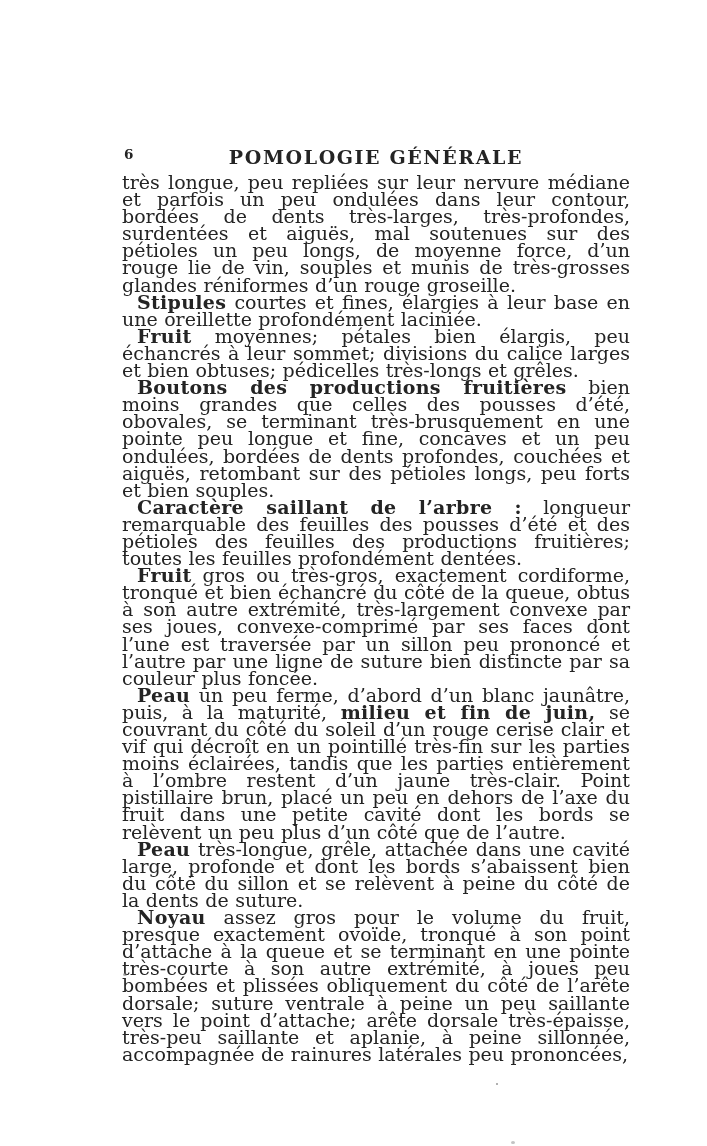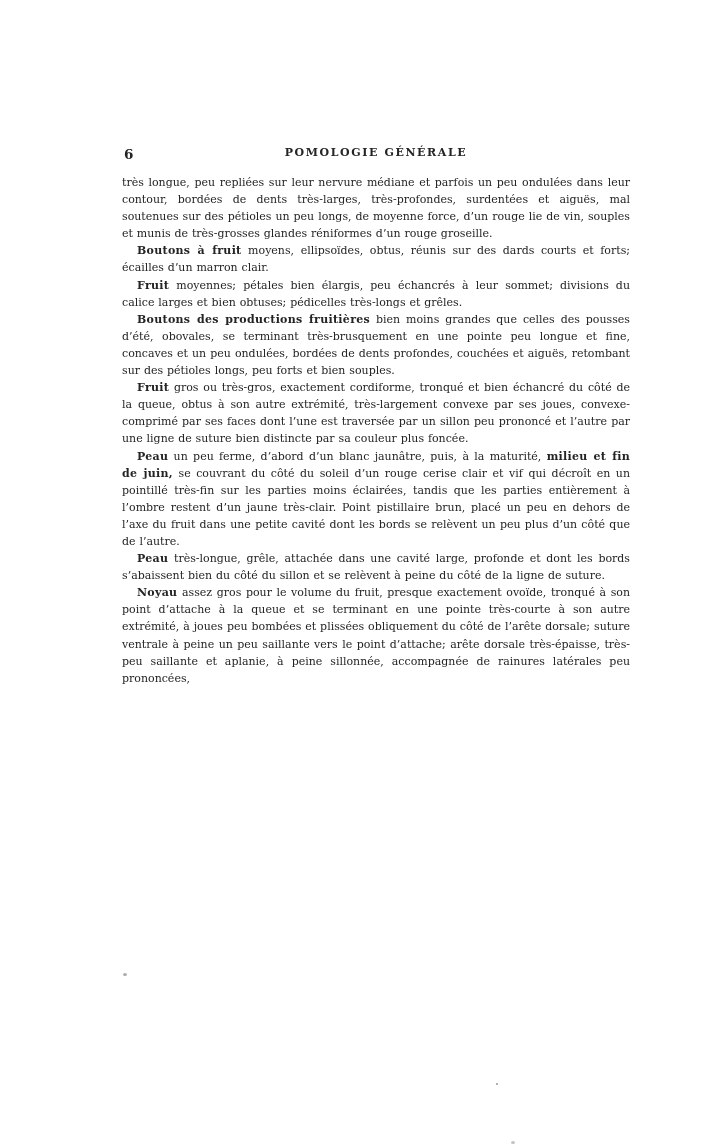--- a/index.html
+++ b/index.html
@@ -31,30 +31,30 @@
     position: absolute;
     left: 2px;
     top: 0;
     font-size: 13.5px;
     font-weight: bold;
     letter-spacing: 0.5px;
   }
   .title {
     display: block;
     text-align: center;
-    font-size: 11px;
+    font-size: 19px;
     font-weight: bold;
     letter-spacing: 1.6px;
     white-space: nowrap;
   }
   .para {
     margin: 0;
     text-indent: 15px;
     text-align: justify;
-    font-size: 11px;
+    font-size: 19px;
     line-height: 17.1px;
     word-spacing: 0.4px;
   }
   .para.no-indent {
     text-indent: 0;
   }
   .lead {
     font-weight: bold;
     letter-spacing: 0.3px;
   }
@@ -71,25 +71,26 @@
 <body>
 
 <div class="page">
   <div class="text-block">
     <header class="running-head">
       <span class="page-num">6</span>
       <span class="title">POMOLOGIE GÉNÉRALE</span>
     </header>
     <main id="page-body">
         <p class="para no-indent"><span class="body-text">très longue, peu repliées sur leur nervure médiane et parfois un peu ondulées dans leur contour, bordées de dents très-larges, très-profondes, surdentées et aiguës, mal soutenues sur des pétioles un peu longs, de moyenne force, d’un rouge lie de vin, souples et munis de très-grosses glandes réniformes d’un rouge groseille.</span></p>
-        <p class="para"><span class="lead">Boutons à fruit</span><span class="body-text"> moyens, ellipsoïdes, obtus, réunis sur des dards courts et forts; écailles d’un marron clair.</span></p>
+        <p class="para"><span class="lead">Stipules</span><span class="body-text"> courtes et fines, élargies à leur base en une oreillette profondément laciniée.</span></p>
         <p class="para"><span class="lead">Fruit</span><span class="body-text"> moyennes; pétales bien élargis, peu échancrés à leur sommet; divisions du calice larges et bien obtuses; pédicelles très-longs et grêles.</span></p>
         <p class="para"><span class="lead">Boutons des productions fruitières</span><span class="body-text"> bien moins grandes que celles des pousses d’été, obovales, se terminant très-brusquement en une pointe peu longue et fine, concaves et un peu ondulées, bordées de dents profondes, couchées et aiguës, retombant sur des pétioles longs, peu forts et bien souples.</span></p>
+        <p class="para"><span class="lead">Caractère saillant de l’arbre :</span><span class="body-text"> longueur remarquable des feuilles des pousses d’été et des pétioles des feuilles des productions fruitières; toutes les feuilles profondément dentées.</span></p>
         <p class="para"><span class="lead">Fruit</span><span class="body-text"> gros ou très-gros, exactement cordiforme, tronqué et bien échancré du côté de la queue, obtus à son autre extrémité, très-largement convexe par ses joues, convexe-comprimé par ses faces dont l’une est traversée par un sillon peu prononcé et l’autre par une ligne de suture bien distincte par sa couleur plus foncée.</span></p>
         <p class="para"><span class="lead">Peau</span><span class="body-text"> un peu ferme, d’abord d’un blanc jaunâtre, puis, à la maturité, </span><span class="lead">milieu et fin de juin,</span><span class="body-text"> se couvrant du côté du soleil d’un rouge cerise clair et vif qui décroît en un pointillé très-fin sur les parties moins éclairées, tandis que les parties entièrement à l’ombre restent d’un jaune très-clair. Point pistillaire brun, placé un peu en dehors de l’axe du fruit dans une petite cavité dont les bords se relèvent un peu plus d’un côté que de l’autre.</span></p>
-        <p class="para"><span class="lead">Peau</span><span class="body-text"> très-longue, grêle, attachée dans une cavité large, profonde et dont les bords s’abaissent bien du côté du sillon et se relèvent à peine du côté de la ligne de suture.</span></p>
+        <p class="para"><span class="lead">Peau</span><span class="body-text"> très-longue, grêle, attachée dans une cavité large, profonde et dont les bords s’abaissent bien du côté du sillon et se relèvent à peine du côté de la dents de suture.</span></p>
         <p class="para"><span class="lead">Noyau</span><span class="body-text"> assez gros pour le volume du fruit, presque exactement ovoïde, tronqué à son point d’attache à la queue et se terminant en une pointe très-courte à son autre extrémité, à joues peu bombées et plissées obliquement du côté de l’arête dorsale; suture ventrale à peine un peu saillante vers le point d’attache; arête dorsale très-épaisse, très-peu saillante et aplanie, à peine sillonnée, accompagnée de rainures latérales peu prononcées,</span></p>
       </main>
   </div>
   <div class="speck s1"></div>
   <div class="speck s2"></div>
   <div class="speck s3"></div>
 </div>
 
 </body></html>

